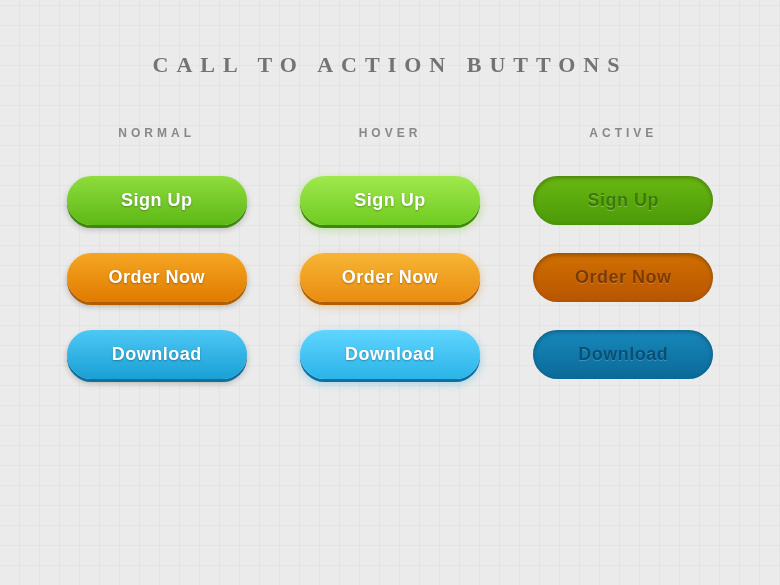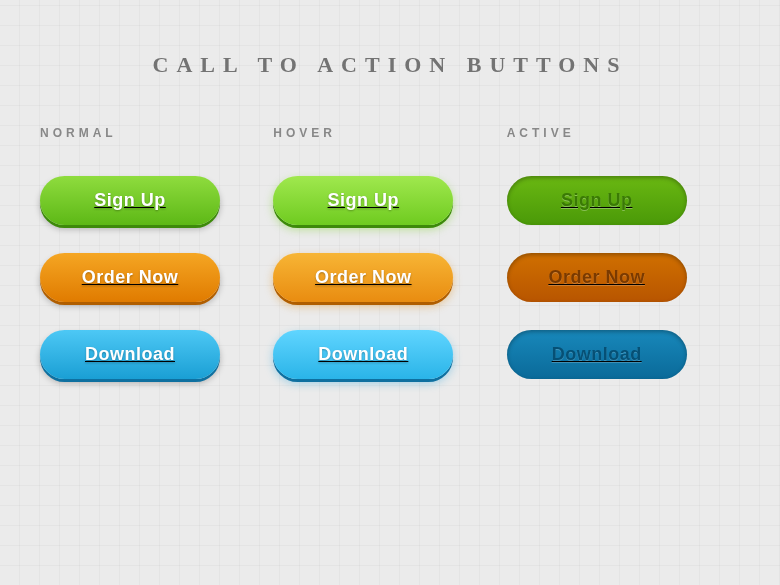--- a/index.html
+++ b/index.html
@@ -45,21 +45,21 @@
       justify-content: center;
       gap: 0px;
       margin-top: 48px;
       width: 100%;
       padding: 0 40px;
     }
 
     .column {
       display: flex;
       flex-direction: column;
-      align-items: flex-start;
+      align-items: center;
       flex: 1;
       gap: 30px;
     }
 
     .col-header {
       font-size: 12px;
       letter-spacing: 4px;
       color: #888;
       font-weight: 600;
       text-transform: uppercase;
@@ -140,21 +140,20 @@
       box-shadow: inset 0 2px 4px rgba(0,0,0,0.3);
       color: #065075;
       text-shadow: 0 1px 0 rgba(255,255,255,0.2);
     }
 
     .buttons-group {
       display: flex;
       flex-direction: column;
       align-items: center;
       gap: 28px;
-      text-decoration: underline;
     }
   </style>
 </head>
 <body>
 
 <h1 class="page-title">CALL TO ACTION BUTTONS</h1>
 
 <div class="columns-container">
 
   <div class="column">

